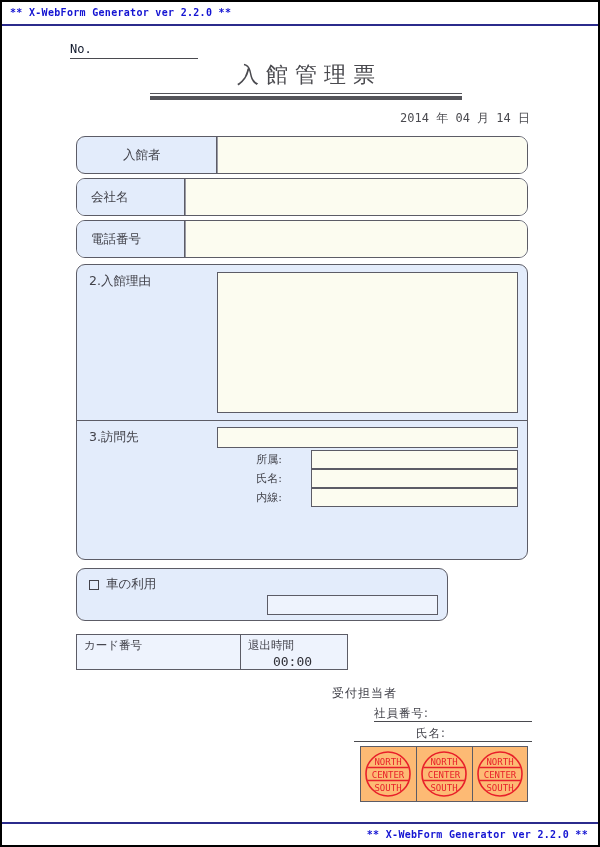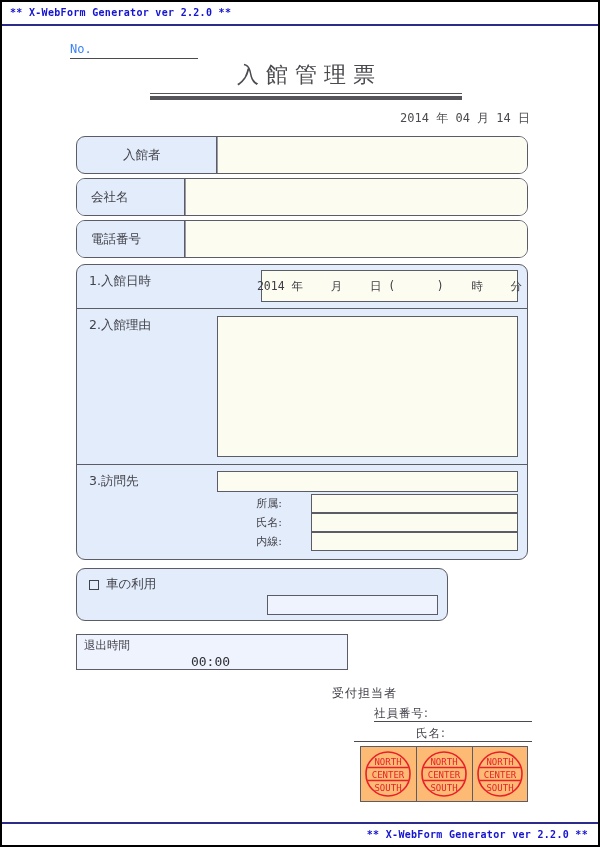--- a/index.html
+++ b/index.html
@@ -51,21 +51,21 @@
   }
 
   
   .no-line {
     position: absolute;
     left: 68px;
     top: 40px;
     width: 128px;
     border-bottom: 1.5px solid #4a4a4f;
     font-size: 12px;
-    color: #3b82f6;
+    color: #0f172a;
     padding-bottom: 2px;
     font-family: "DejaVu Sans Mono", "Liberation Mono", monospace;
   }
 
   
   .title-wrap {
     position: absolute;
     left: 148px;
     top: 58px;
     width: 312px;
@@ -384,24 +384,20 @@
     <div class="lbl">会社名</div>
     <div class="val"></div>
   </div>
   <div class="rowbox" id="row-phone">
     <div class="lbl">電話番号</div>
     <div class="val"></div>
   </div>
 
   <div class="bigbox">
 
-    <div class="sec sec-sep" id="sec-datetime">
-      <div class="sec-title">1.入館日時</div>
-      <div class="dt-field">2014 年    月    日 (      )    時    分</div>
-    </div>
 
     <div class="sec sec-sep" id="sec-reason">
       <div class="sec-title">2.入館理由</div>
       <div class="reason-area"></div>
     </div>
 
     <div class="sec" id="sec-dest">
       <div class="sec-title">3.訪問先</div>
       <div class="dest-main"></div>
 
@@ -423,20 +419,23 @@
 
   <div class="carbox">
     <div class="car-check-row">
       <span class="checkbox"></span>
       <span>車の利用</span>
     </div>
     <div class="car-num-input"></div>
   </div>
 
   <div class="cardtable">
+    <div class="cell cell-card">
+      <div>カード番号</div>
+    </div>
     <div class="cell cell-exit">
       <div>退出時間</div>
       <div class="exit-value">00:00</div>
     </div>
   </div>
 
   <div class="reception-title">受付担当者</div>
   <div class="recep-line" id="recep-empno">
     <span class="rlbl">社員番号:</span>
   </div>

